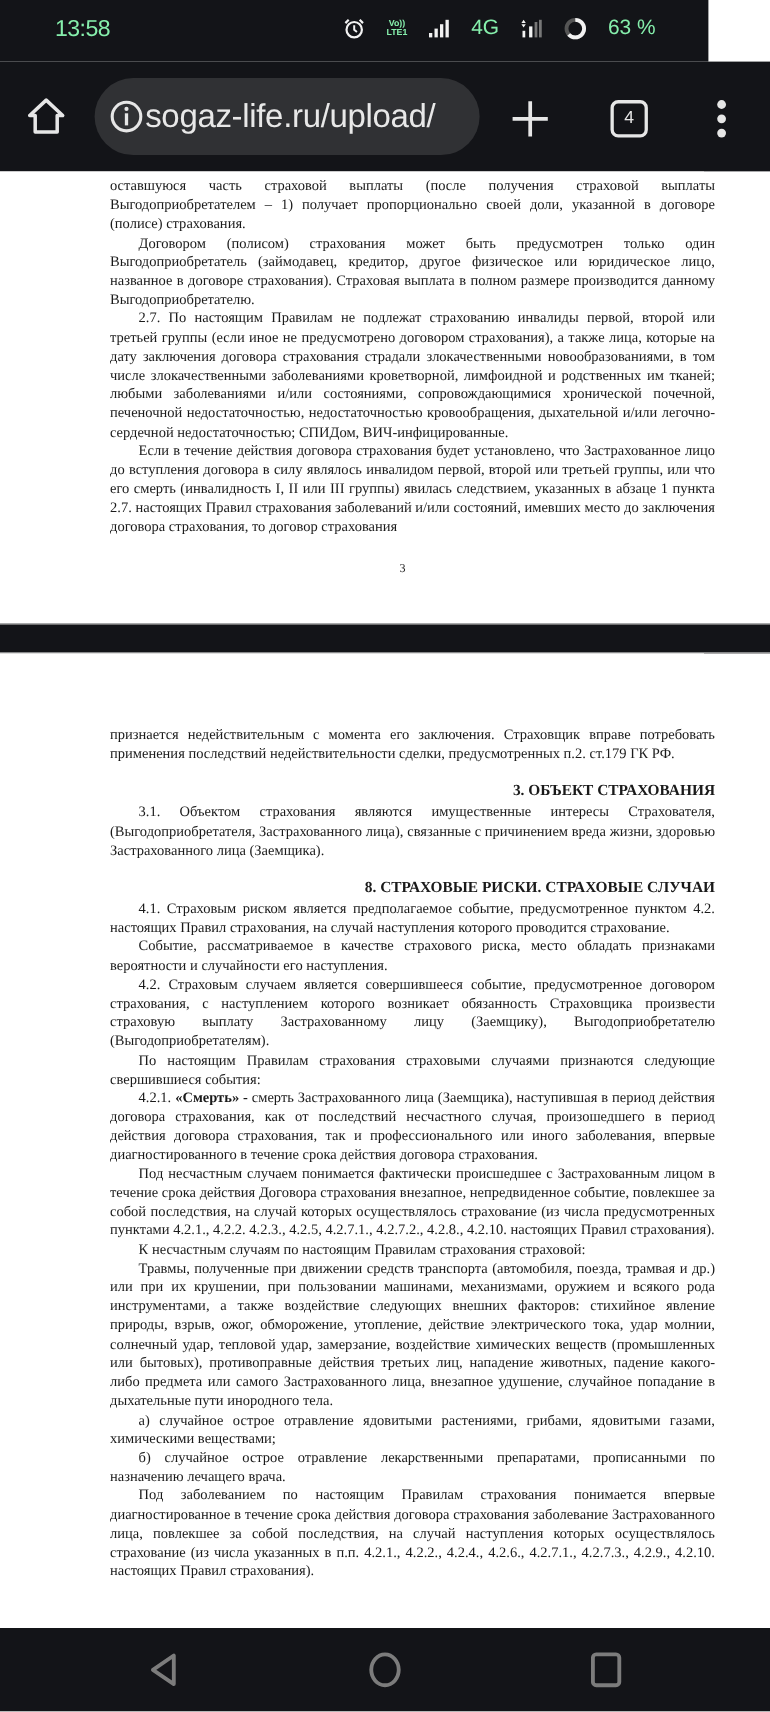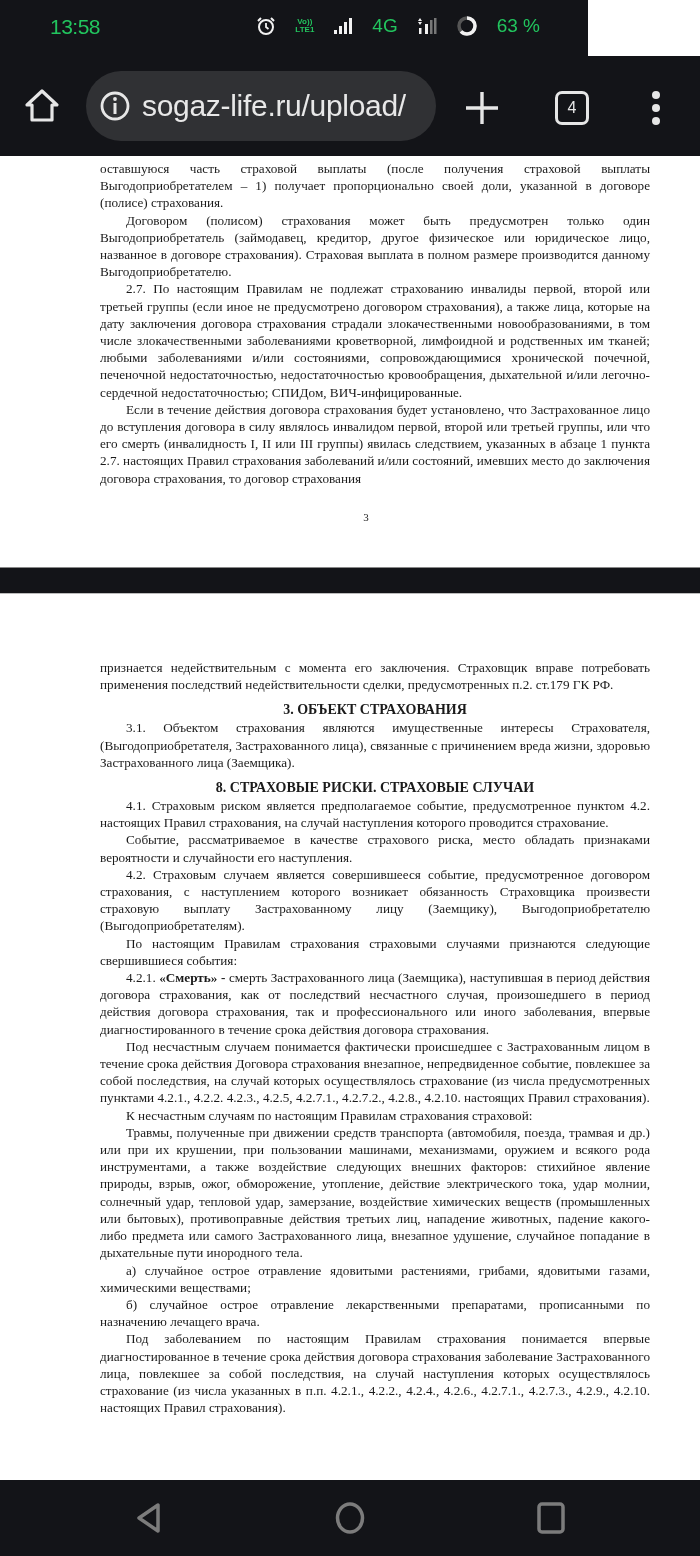--- a/index.html
+++ b/index.html
@@ -2,41 +2,41 @@
 <html><head>
 <meta charset="utf-8">
 <style>
   html, body { margin: 0; padding: 0; }
   body {
     width: 700px; height: 1556px; overflow: hidden; position: relative;
     background: #ffffff;
     font-family: "Liberation Serif", serif;
   }
   .status-bar {
-    position: absolute; left: 0; top: 0; width: 588px; height: 56px;
-    background: #131418; color: #22c55e;
+    position: absolute; left: 0; top: 0; width: 644px; height: 56px;
+    background: #131418; color: #86efac;
     font-family: "Liberation Sans", sans-serif;
   }
   .status-time { position: absolute; left: 50px; top: 15px; font-size: 21px; letter-spacing: -0.5px; }
   .status-icons { position: absolute; right: 48px; top: 15px; display: flex; align-items: center; gap: 19px; font-size: 19px; }
   .status-icons svg { display: block; }
   .volte { font-size: 8px; line-height: 8px; font-weight: bold; text-align: center; }
   .toolbar {
     position: absolute; left: 0; top: 56px; width: 700px; height: 100px;
     background: #131418; color: #e6e6e6;
     font-family: "Liberation Sans", sans-serif;
   }
   .home-btn { position: absolute; left: 22px; top: 30px; width: 40px; height: 40px; }
   .url-bar {
     position: absolute; left: 86px; top: 15px; width: 350px; height: 70px;
     background: #303134; border-radius: 35px; display: flex; align-items: center;
     overflow: hidden;
   }
   .info-icon { margin-left: 12px; width: 34px; height: 34px; flex: none; }
-  .url-text { margin-left: 10px; font-size: 30px; color: #e8e8e8; white-space: nowrap; letter-spacing: -0.3px; }
+  .url-text { font-size: 30px; color: #e8e8e8; white-space: nowrap; letter-spacing: -0.3px; }
   .new-tab-btn { position: absolute; left: 462px; top: 32px; width: 40px; height: 40px; }
   .tabs-btn {
     position: absolute; left: 555px; top: 35px; width: 28px; height: 28px;
     border: 3px solid #e6e6e6; border-radius: 7px; text-align: center;
     font-size: 16px; line-height: 28px; color: #e6e6e6;
   }
   .menu-btn { position: absolute; left: 645px; top: 32px; width: 22px; height: 40px; }
   .doc {
     position: absolute; left: 0; top: 156px; width: 700px; height: 1324px;
     background: #fff;
@@ -44,21 +44,21 @@
   .page { position: absolute; left: 0; width: 640px; background: #fff; }
   .page1 { top: 0; height: 410px; }
   .page-gap { position: absolute; left: 0; top: 411px; width: 700px; height: 25px; background: #131418; border-top: 1px solid #888; border-bottom: 1px solid #bbb; }
   .page2 { top: 438px; height: 886px; }
   .text {
     position: absolute; left: 100px; width: 550px;
     font-size: 13.2px; line-height: 17.2px; color: #1a1a1a; text-align: justify;
   }
   .text p { margin: 0; text-indent: 26px; }
   .text p.noindent { text-indent: 0; }
-  .text h2 { margin: 8px 0 0 0; font-size: 14px; line-height: 18px; text-align: center; font-weight: bold; }
+  .text h2 { margin: 18px 0 0 0; font-size: 14px; line-height: 18px; text-align: right; font-weight: bold; }
   .page-number { position: absolute; left: 0; width: 732px; text-align: center; font-size: 11px; color: #222; }
   .nav-bar {
     position: absolute; left: 0; top: 1480px; width: 700px; height: 76px;
     background: #131418;
   }
   .nav-btn { position: absolute; top: 20px; width: 36px; height: 36px; }
 </style>
 </head>
 <body>
 

